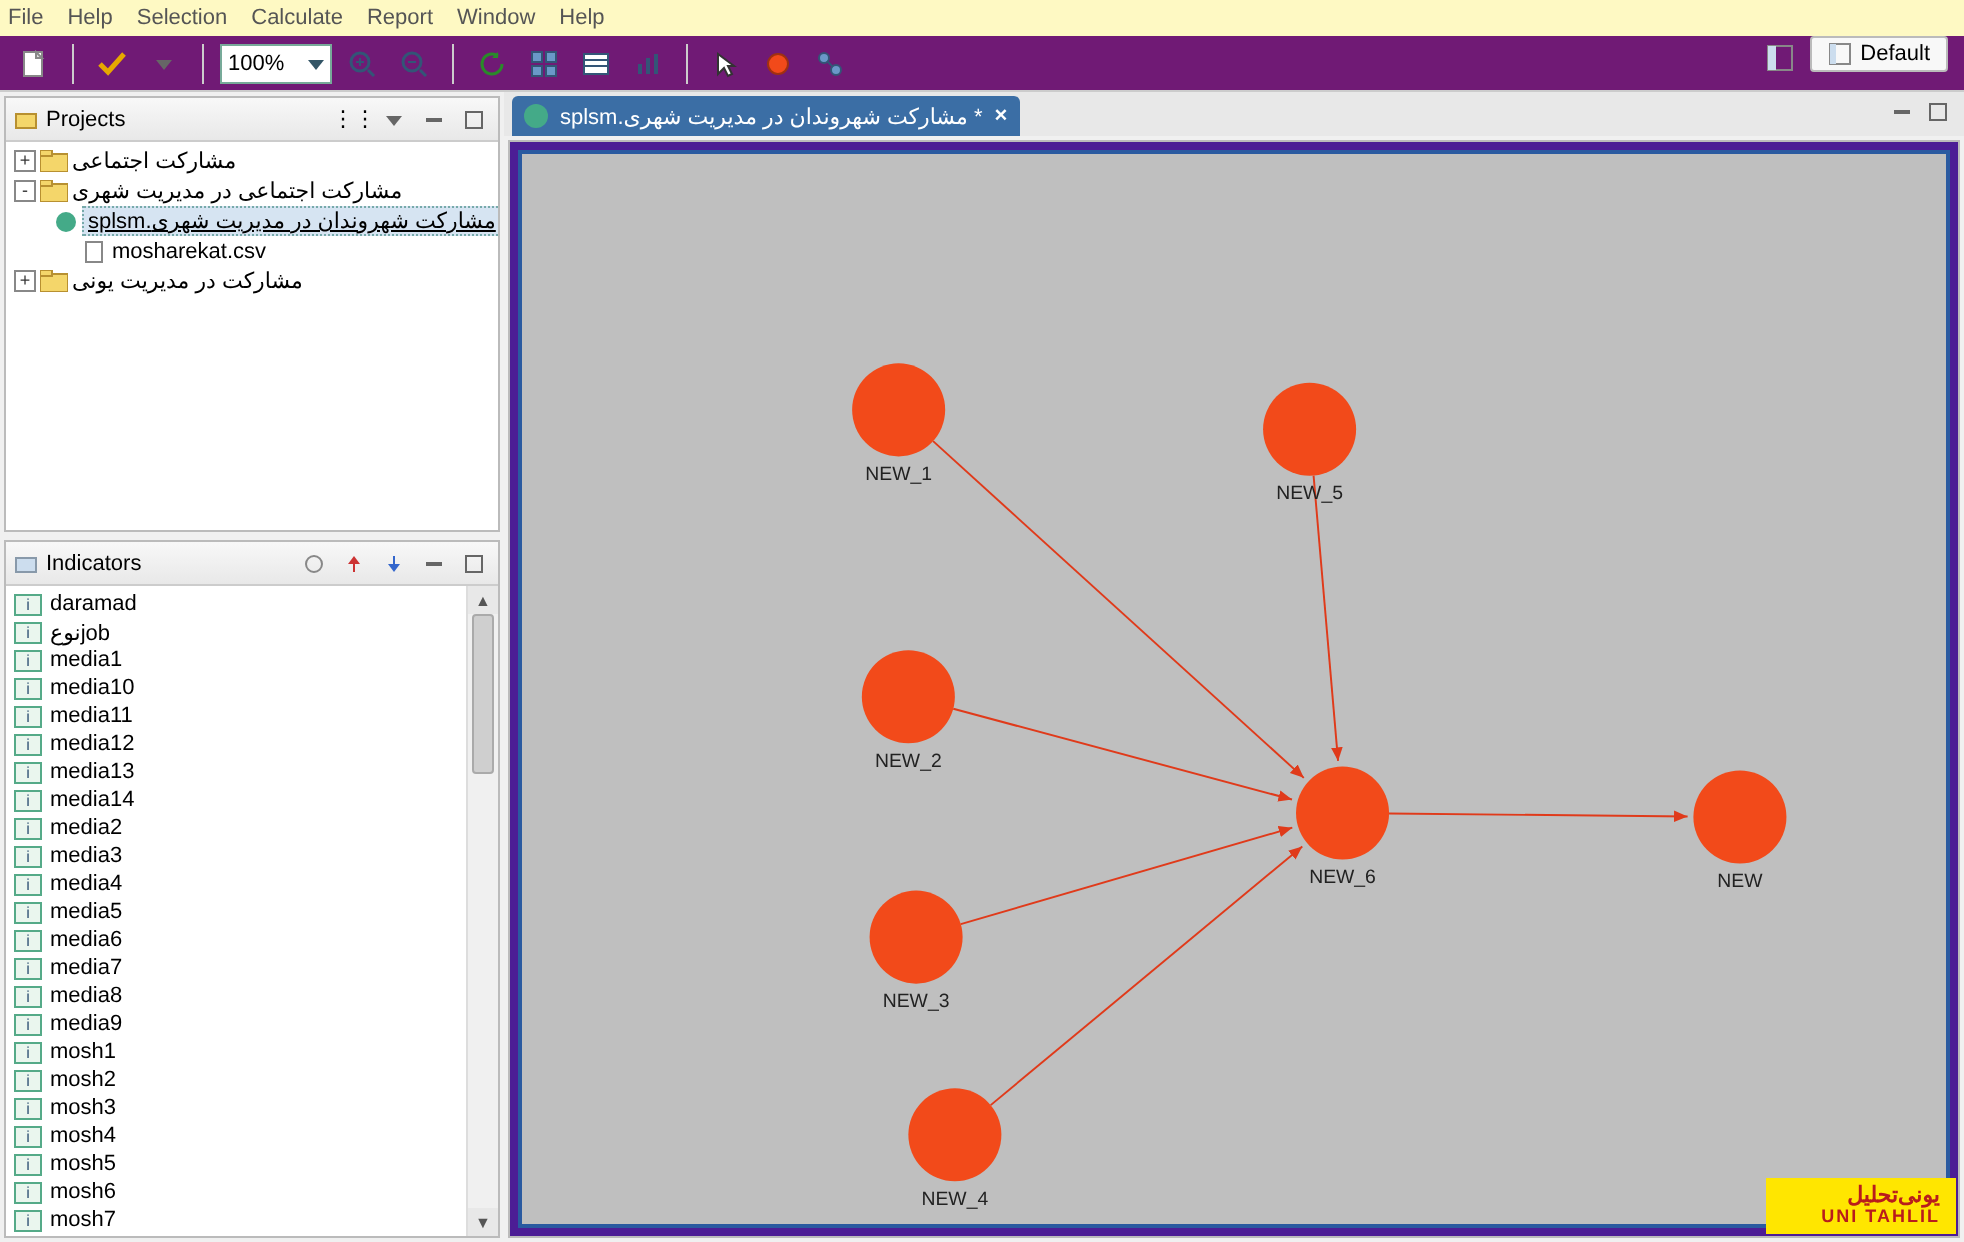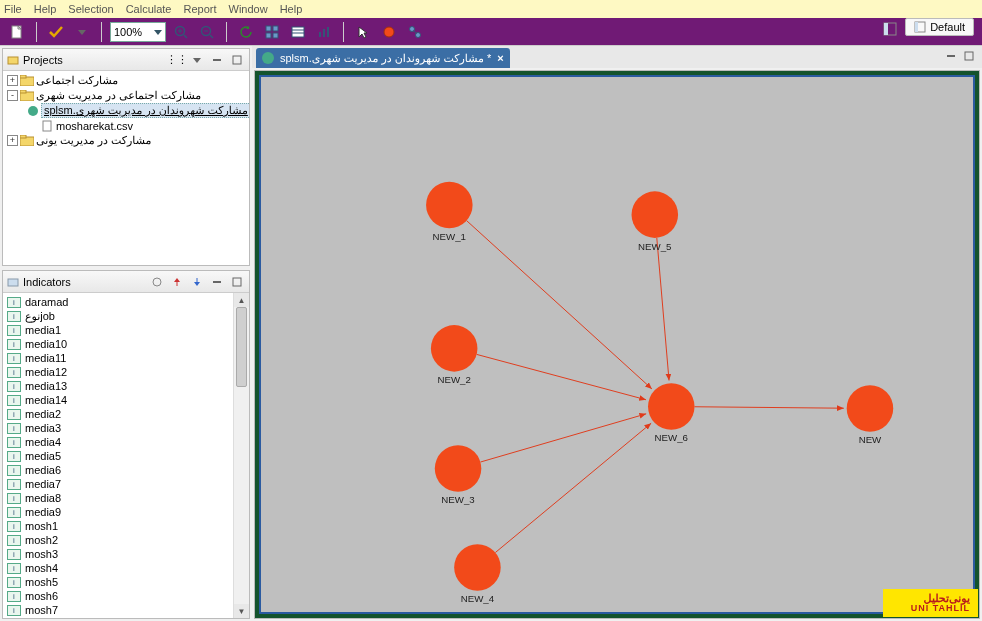--- a/index.html
+++ b/index.html
@@ -33,21 +33,21 @@
 .ind-row { display: flex; align-items: center; height: 14px; padding: 0 4px; gap: 4px; }
 .ind-icon { width: 14px; height: 11px; border: 1px solid #5a8; background: #eaf6ee; display: flex; align-items: center; justify-content: center; font-size: 8px; color: #357; }
 
 .right-col { flex: 1; display: flex; flex-direction: column; background: #f0f0f0; justify-content: space-between; }
 .tab-strip { height: 22px; display: flex; align-items: flex-end; padding: 0 4px; background: #e8e8e8; position: relative; }
 .tab { background: #3b6ea5; color: #fff; height: 20px; display: flex; align-items: center; padding: 0 6px; gap: 6px; border-radius: 3px 3px 0 0; }
 .tab .dot { width: 12px; height: 12px; border-radius: 50%; background: #4a8; display: inline-block; }
 .tab .close { color: #fff; font-weight: bold; }
 .tab-controls { position: absolute; right: 6px; top: 3px; display: flex; gap: 4px; }
 
-.canvas-wrap { flex: 1; margin: 2px; border: 1px solid #bbb; background: #14532d; position: relative; }
+.canvas-wrap { flex: 1; margin: 2px; border: 1px solid #bbb; background: #4c1d95; position: relative; }
 .canvas-inner { position: absolute; left: 4px; top: 4px; right: 4px; bottom: 4px; border: 2px solid #2a5aa0; background: #bfbfbf; }
 
 .watermark { position: absolute; right: 4px; bottom: 4px; background: #ffe600; padding: 4px 8px; font-weight: 900; color: #b91c1c; font-size: 22px; line-height: 1; text-align: right; }
 .watermark .sub { font-size: 9px; font-weight: bold; letter-spacing: 1px; margin-left: 20px; }
 
 svg.diagram { width: 100%; height: 100%; }
 .node-circle { fill: #f24a1a; stroke: #d63a10; stroke-width: 0; }
 .node-label { font-size: 10px; fill: #222; text-anchor: middle; }
 .edge { stroke: #e03a1a; stroke-width: 1; fill: none; marker-end: url(#arrow); }
 

